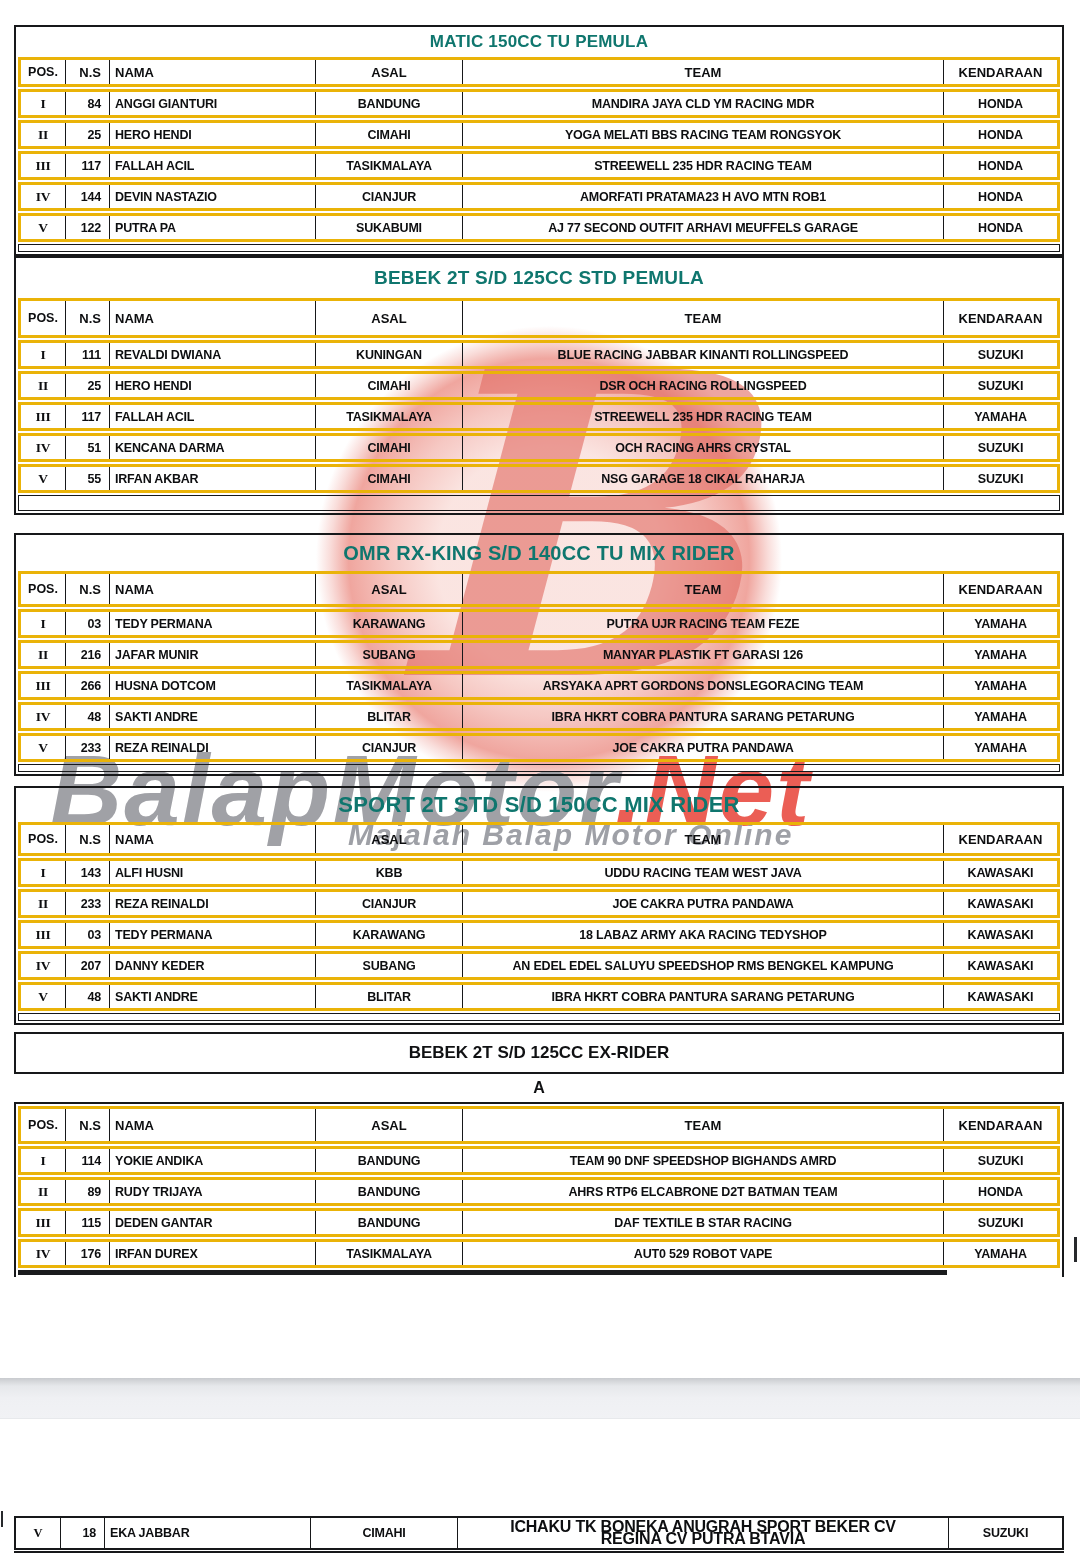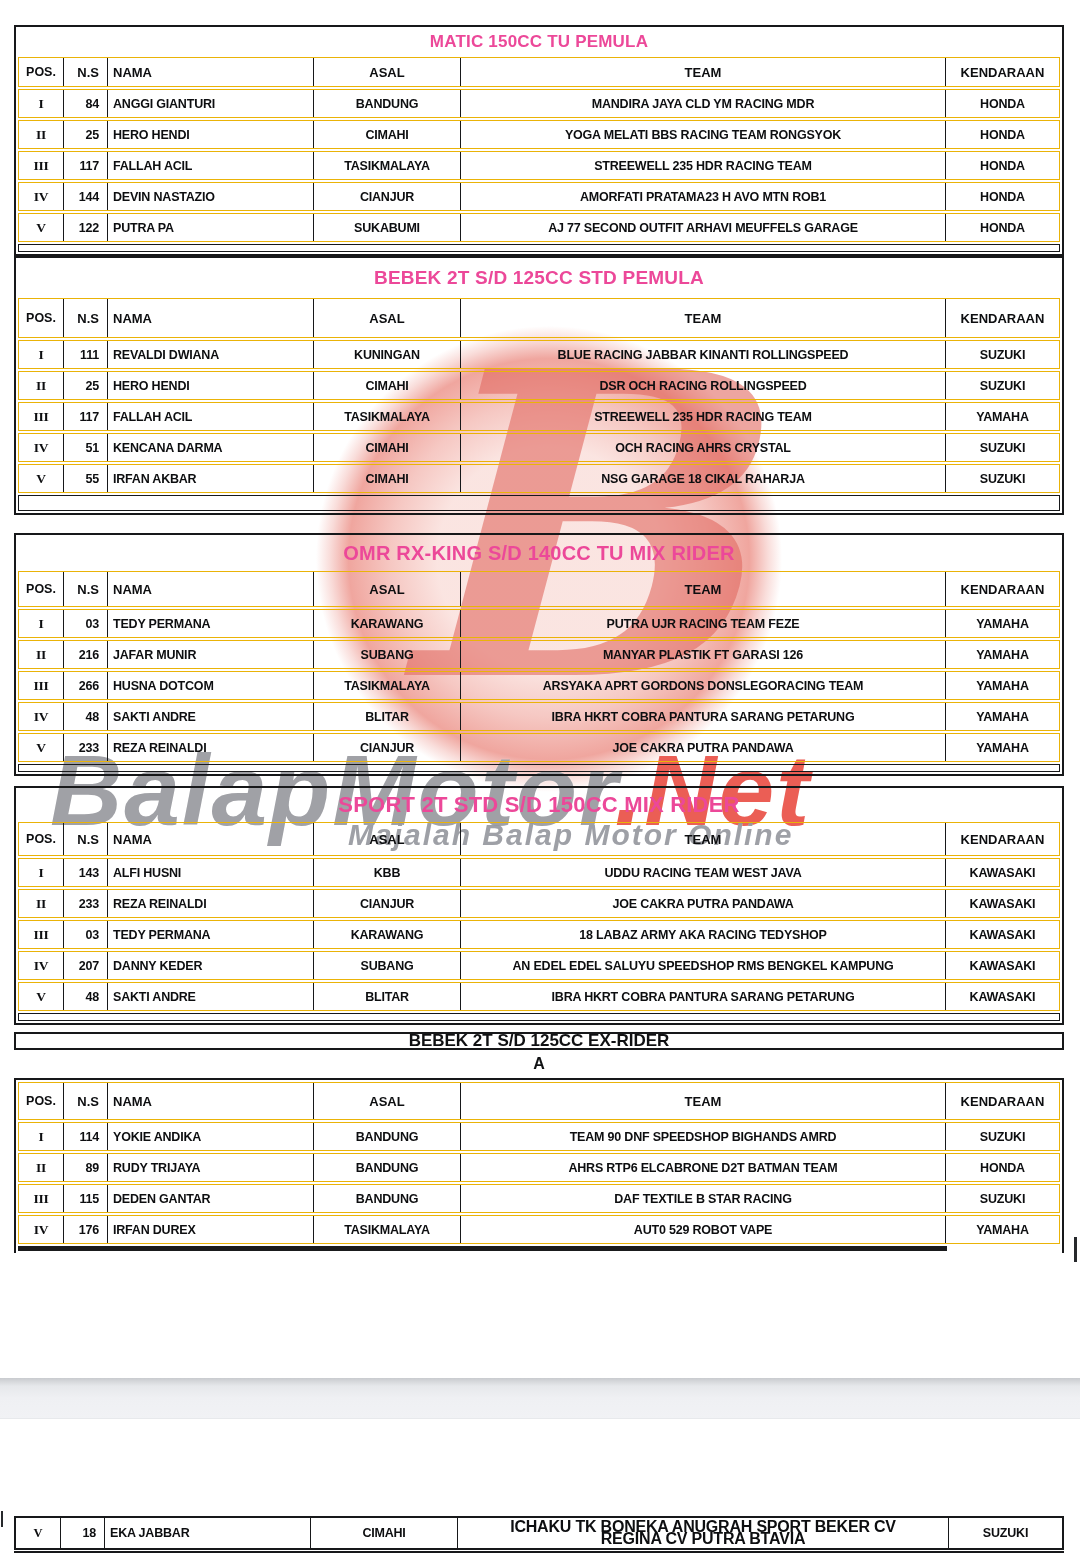--- a/index.html
+++ b/index.html
@@ -24,22 +24,22 @@
   .wm-brand .r{color:rgba(235,94,85,.95);}
   .wm-tag{position:absolute;left:348px;top:818px;font-style:italic;font-weight:800;
     font-size:30px;letter-spacing:2px;white-space:nowrap;color:rgba(150,152,158,.92);
     text-shadow:0 1px 0 rgba(255,255,255,.5);}
   
   #content{position:relative;z-index:2;padding-top:25px;}
   .tbl{box-sizing:border-box;width:1050px;margin-left:14px;border:2px solid #17181a;
        padding:2px;background:transparent;}
   .tbl.no-bottom{border-bottom:none;}
   .title{display:flex;align-items:center;justify-content:center;font-weight:bold;
-         color:#ec4899;letter-spacing:.2px;}
-  .box{display:flex;border:1px solid #eab308;margin-top:2px;box-sizing:border-box;}
+         color:#0f766e;letter-spacing:.2px;}
+  .box{display:flex;border:3px solid #eab308;margin-top:2px;box-sizing:border-box;}
   .box:first-child{margin-top:0;}
   .c{box-sizing:border-box;display:flex;align-items:center;justify-content:center;
      border-right:1px solid #17181a;font-weight:700;font-size:12.5px;color:#0d0e10;
      letter-spacing:-.2px;overflow:hidden;}
   .c:last-child{border-right:none;}
   .c-pos{width:45px;font-family:"Liberation Serif",serif;font-size:13.5px;}
   .c-ns{width:44px;justify-content:flex-end;padding-right:8px;}
   .c-nama{width:206px;justify-content:flex-start;padding-left:5px;}
   .c-asal{width:147px;}
   .c-team{flex:1;text-align:center;}
@@ -280,21 +280,21 @@
         <div class="box" style="height: 29px;">
           <div class="c c-pos">V</div>
           <div class="c c-ns">48</div>
           <div class="c c-nama">SAKTI ANDRE</div>
           <div class="c c-asal">BLITAR</div>
           <div class="c c-team">IBRA HKRT COBRA PANTURA SARANG PETARUNG</div>
           <div class="c c-kend">KAWASAKI</div>
         </div>
         <div class="strip" style="height: 6px;"></div>
       </div>
-      <div class="tbl-title-only" style="margin-top: 7px; height: 18px; font-size: 17px;">BEBEK 2T S/D 125CC EX-RIDER</div>
+      <div class="tbl-title-only" style="margin-top: 7px; height: 42px; font-size: 17px;">BEBEK 2T S/D 125CC EX-RIDER</div>
       <div class="subtitle" style="height: 28px;">A</div>
       <div class="tbl no-bottom">
         <div class="box hd" style="height: 38px;">
           <div class="c c-pos">POS.</div>
           <div class="c c-ns">N.S</div>
           <div class="c c-nama">NAMA</div>
           <div class="c c-asal">ASAL</div>
           <div class="c c-team">TEAM</div>
           <div class="c c-kend">KENDARAAN</div>
         </div>

